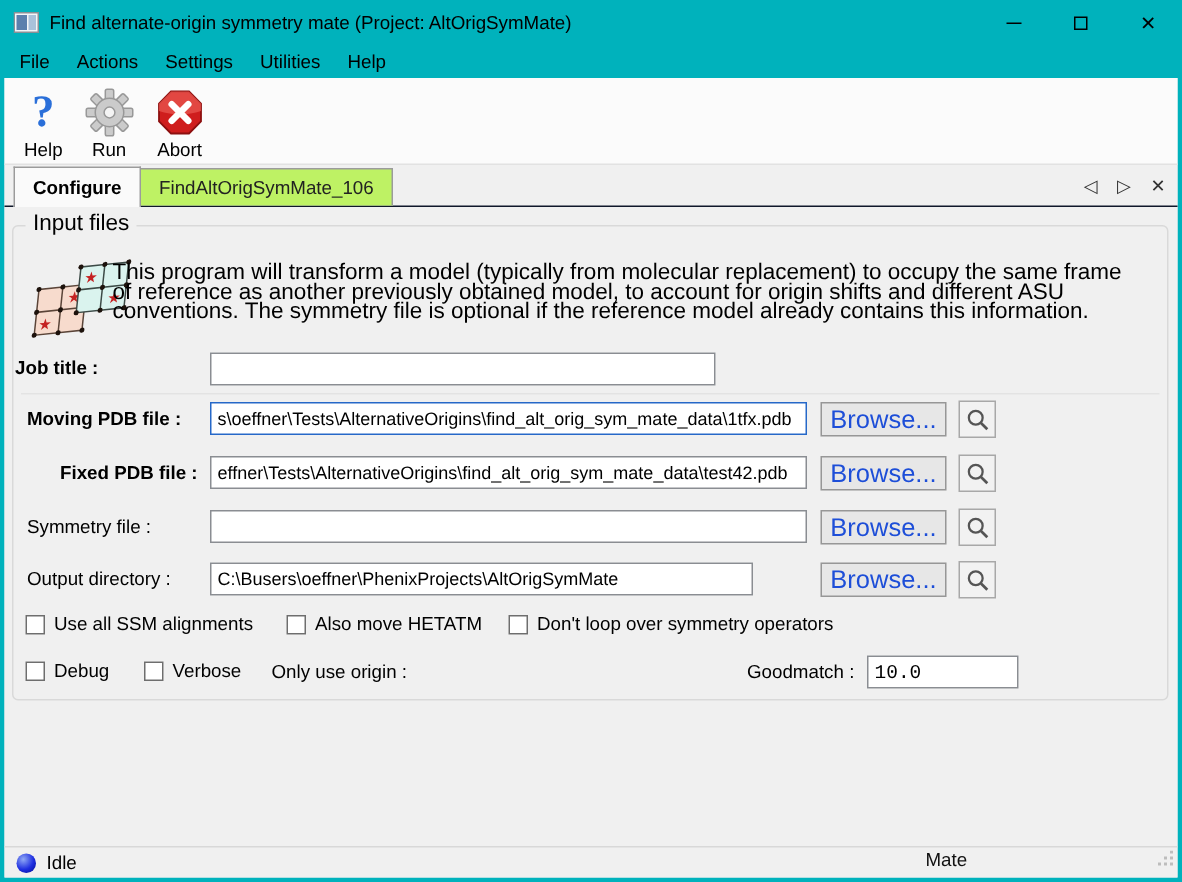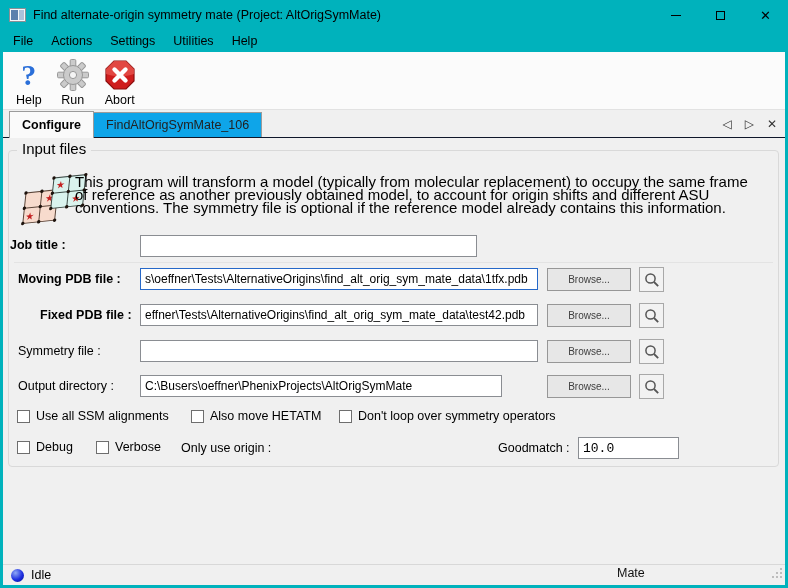--- a/index.html
+++ b/index.html
@@ -27,35 +27,35 @@
   .toolbar{ height:58px; background:#fbfbfb; border-bottom:1px solid #e2e2e2; display:flex; align-items:stretch; padding-left:6px; }
   .tbtn{ display:flex; flex-direction:column; align-items:center; justify-content:flex-end; padding:3px 7px 2px; }
   .tbtn .ticon{ height:36px; display:flex; align-items:center; justify-content:center; }
   .tbtn .tlabel{ font-size:12.5px; line-height:14px; }
   .tbtn.askhelp{ margin-left:14px; }
   .qmark{ font-size:30px; font-weight:bold; color:#2a6fd9; line-height:30px; font-family:"Liberation Serif", serif; }
   
   .tabbar{ height:28px; background:#f0f0f0; border-bottom:1px solid #0f172a; display:flex; align-items:flex-end; padding-left:6px; position:relative; }
   .tab{ height:25px; display:flex; align-items:center; padding:0 12px; font-size:12.5px; border:1px solid #9b9b9b; border-bottom:none; position:relative; }
   .tab.active{ background:#fafafa; font-weight:bold; height:27px; z-index:2; margin-bottom:-1px; }
-  .tab.inactive{ background:#0ea5e9; border-left:none; color:#222; }
+  .tab.inactive{ background:#bef264; border-left:none; color:#222; }
   .tabarrows{ position:absolute; right:8px; top:0; height:28px; display:flex; align-items:center; gap:13px; font-size:12px; color:#333; }
   .tabarrows span{ cursor:default; }
   
   .content{ flex:1; position:relative; background:#f0f0f0; }
   .groupbox{ position:absolute; left:5px; right:6px; top:12px; height:317px; border:1px solid #d9d9d9; border-radius:4px; }
   .legend{ position:absolute; top:-11px; left:8px; background:#f0f0f0; padding:0 5px; font-size:15px; }
   .desc{ position:absolute; left:66px; top:24px; width:686px; font-size:15px; line-height:13px; }
   .progicon{ position:absolute; left:7px; top:19px; }
   .flabel{ position:absolute; font-size:12.5px; white-space:nowrap; }
   .flabel.req{ font-weight:bold; }
   input.txt{ position:absolute; height:22px; border:1px solid #8a8d92; background:#fff; font-family:"Liberation Sans", sans-serif; font-size:12px; padding:0 4px; color:#000; }
   input.txt.focused{ border:1px solid #2668c8; }
   input.txt.mono{ font-family:"Liberation Mono", monospace; font-size:13px; }
-  .btn{ position:absolute; height:23px; background:#e7e7e7; border:1px solid #979797; font-family:"Liberation Sans", sans-serif; font-size:10px; color:#404040; display:flex; align-items:center; justify-content:center; }
+  .btn{ position:absolute; height:23px; background:#e7e7e7; border:1px solid #979797; font-family:"Liberation Sans", sans-serif; font-size:17px; color:#1d4ed8; display:flex; align-items:center; justify-content:center; }
   .magbtn{ position:absolute; width:25px; height:25px; background:#f2f2f2; border:1px solid #a8a8a8; display:flex; align-items:center; justify-content:center; }
   .divline{ position:absolute; left:5px; right:5px; height:1px; background:#e3e3e3; }
   .cbitem{ position:absolute; display:inline-flex; align-items:center; gap:6px; font-size:12.5px; white-space:nowrap; }
   .cbbox{ width:13px; height:13px; background:#fff; border:1px solid #6e6e6e; display:inline-block; flex:0 0 auto; }
   
   .statusbar{ height:21px; border-top:1px solid #d8d8d8; background:#f0f0f0; position:relative; display:flex; align-items:center; }
   .sphere{ width:13px; height:13px; border-radius:50%; margin-left:8px;
     background:radial-gradient(circle at 35% 30%, #8fa8f5, #1e2ee0 55%, #000a8c); }
   .statustext{ margin-left:7px; font-size:12.5px; }
   .statusfrag{ position:absolute; left:614px; top:1px; font-size:12.5px; color:#111; }

